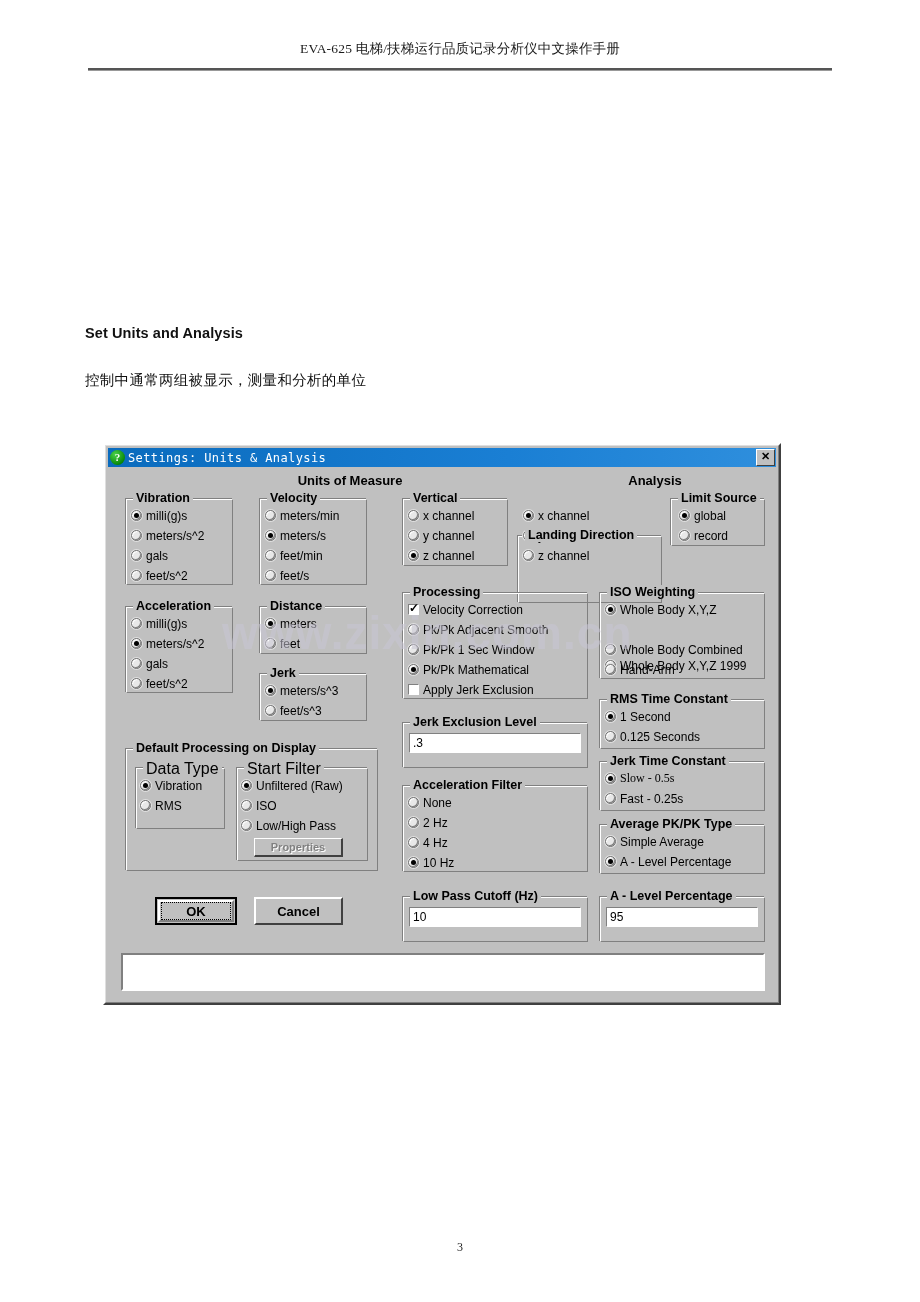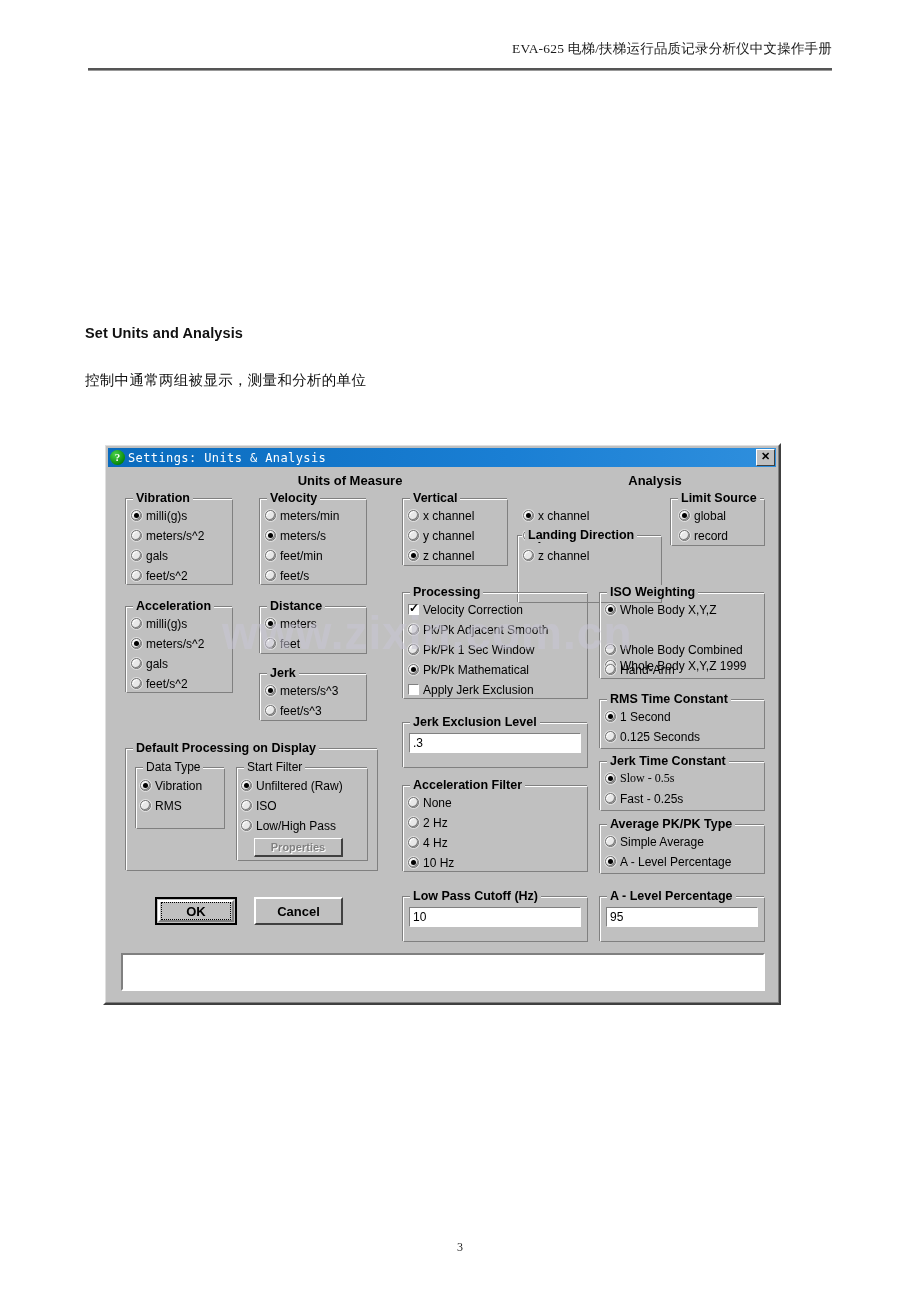--- a/index.html
+++ b/index.html
@@ -5,21 +5,21 @@
   html,body{margin:0;padding:0;}
   body{
     width:920px;height:1302px;background:#ffffff;
     font-family:"Liberation Sans", sans-serif;
     position:relative;overflow:hidden;
   }
 
   
   .doc-header{
     position:absolute;left:88px;top:40px;width:744px;
-    text-align:right;
+    text-align:center;
     font-family:"Liberation Serif", serif;
     font-size:13.5px;color:#1a1a1a;letter-spacing:.2px;
   }
   .doc-header-rule{
     position:absolute;left:88px;top:68px;width:744px;height:2px;
     background:#555;border-bottom:1px solid #999;
   }
   .doc-h1{
     position:absolute;left:85px;top:325px;
     font-size:14.5px;font-weight:bold;color:#111;letter-spacing:.1px;
@@ -92,21 +92,21 @@
     content:"";position:absolute;left:0;top:0;right:-1px;bottom:-1px;
     border-top:1px solid #ffffff;border-left:1px solid #ffffff;
     border-right:1px solid #808080;border-bottom:1px solid #808080;
     pointer-events:none;
   }
   .gb-label{
     position:absolute;top:-8px;left:7px;background:#c0c0c0;
     padding:0 3px;font-size:12.5px;font-weight:bold;color:#000;
     white-space:nowrap;z-index:3;
   }
-  .gb-label.thin{font-weight:normal;font-size:12px;}
+  .gb-label.thin{font-weight:normal;font-size:16px;}
 
   
   .opt{
     position:absolute;display:flex;align-items:center;
     font-size:12px;color:#000;white-space:nowrap;height:15px;
   }
   .radio{
     width:11px;height:11px;border-radius:50%;flex:0 0 auto;margin-right:4px;
     background:#e8e8e8;
     box-shadow: -1px -1px 0 0 #808080 inset, 1px 1px 0 0 #ffffff inset,

